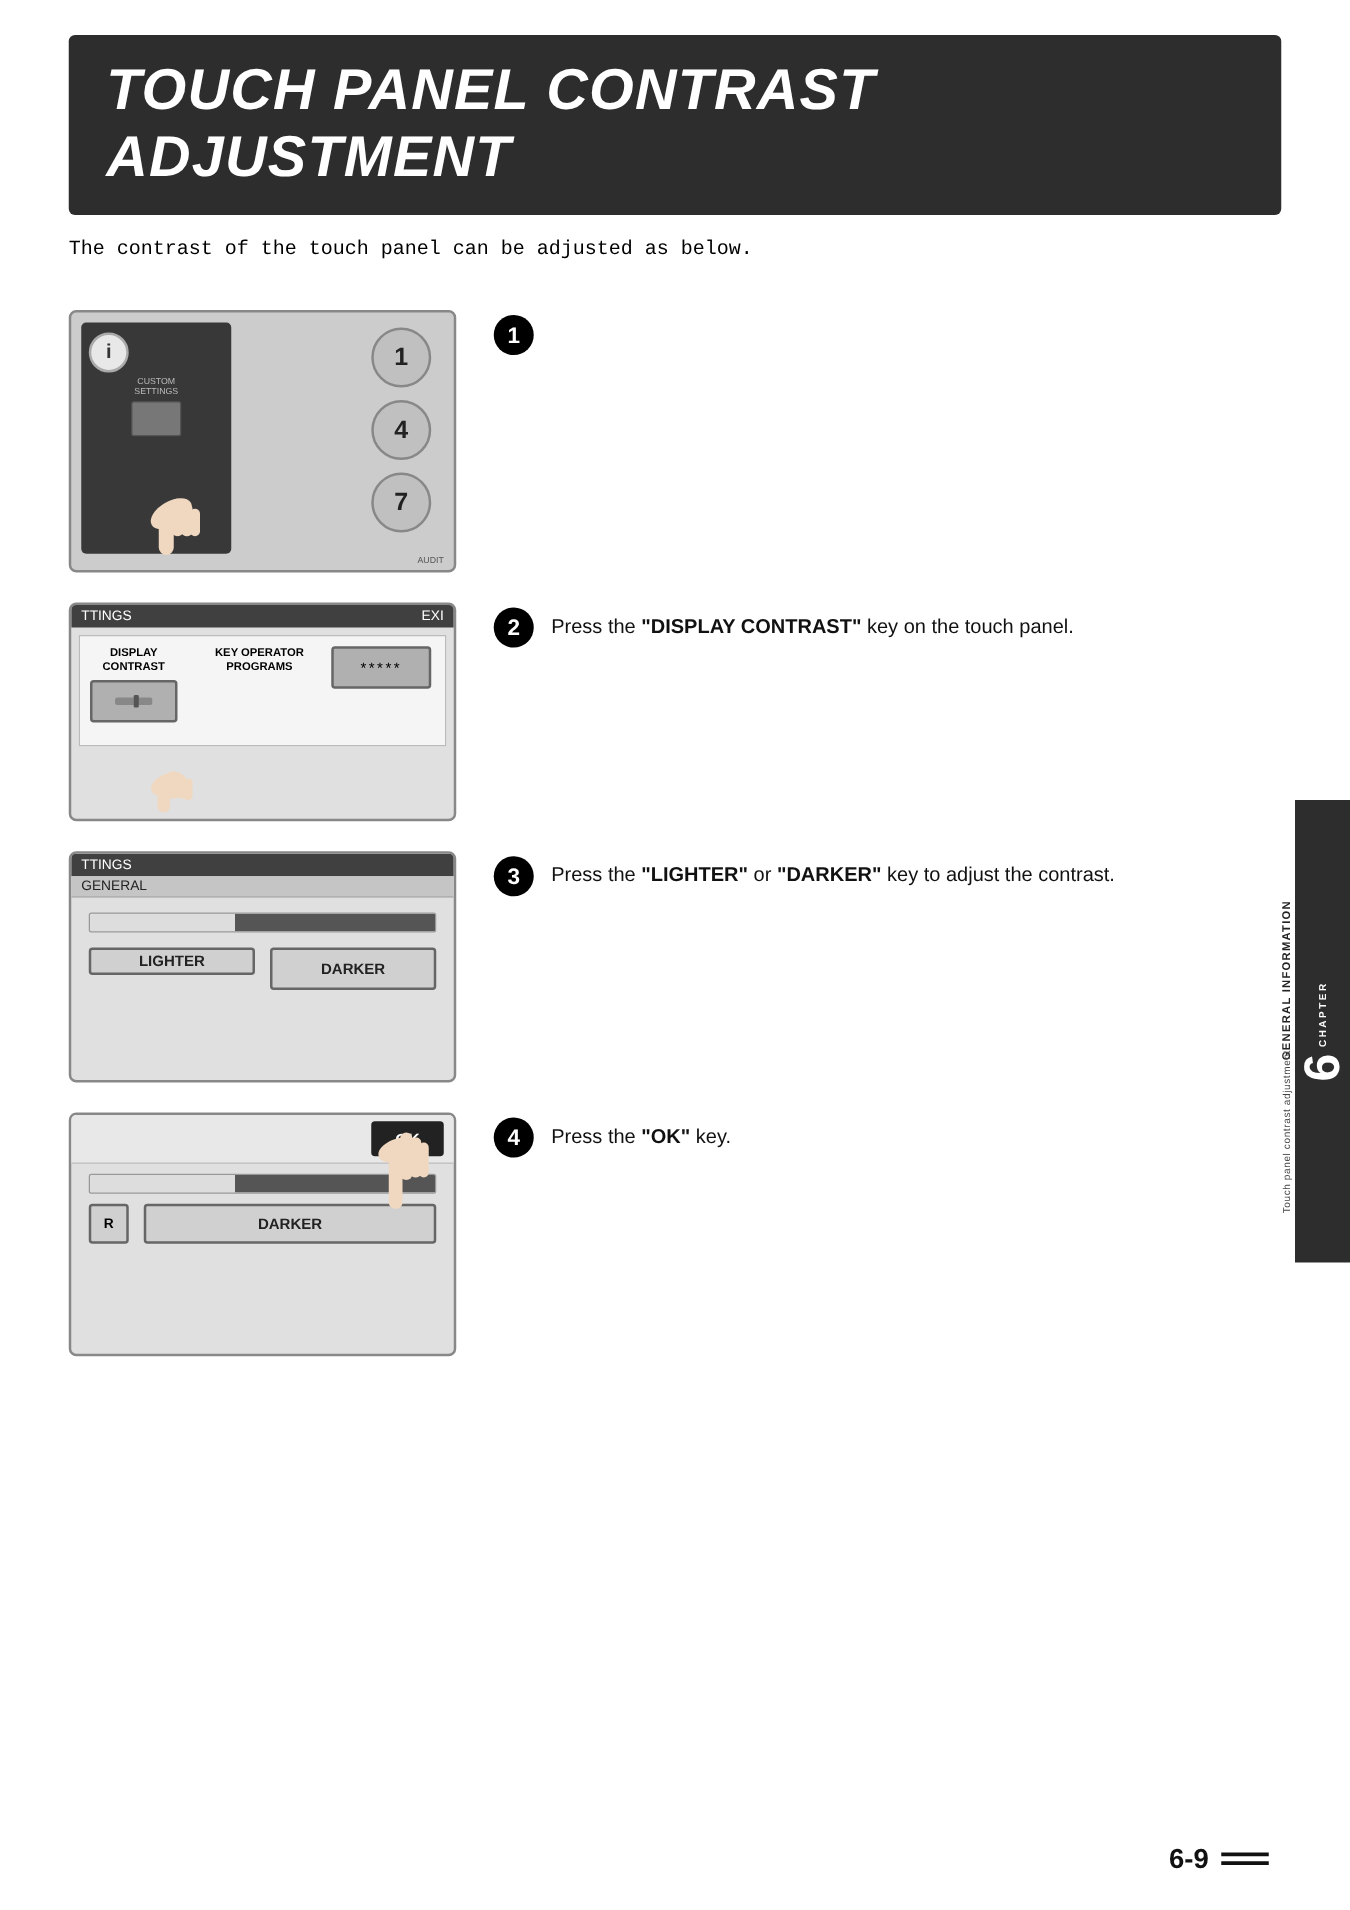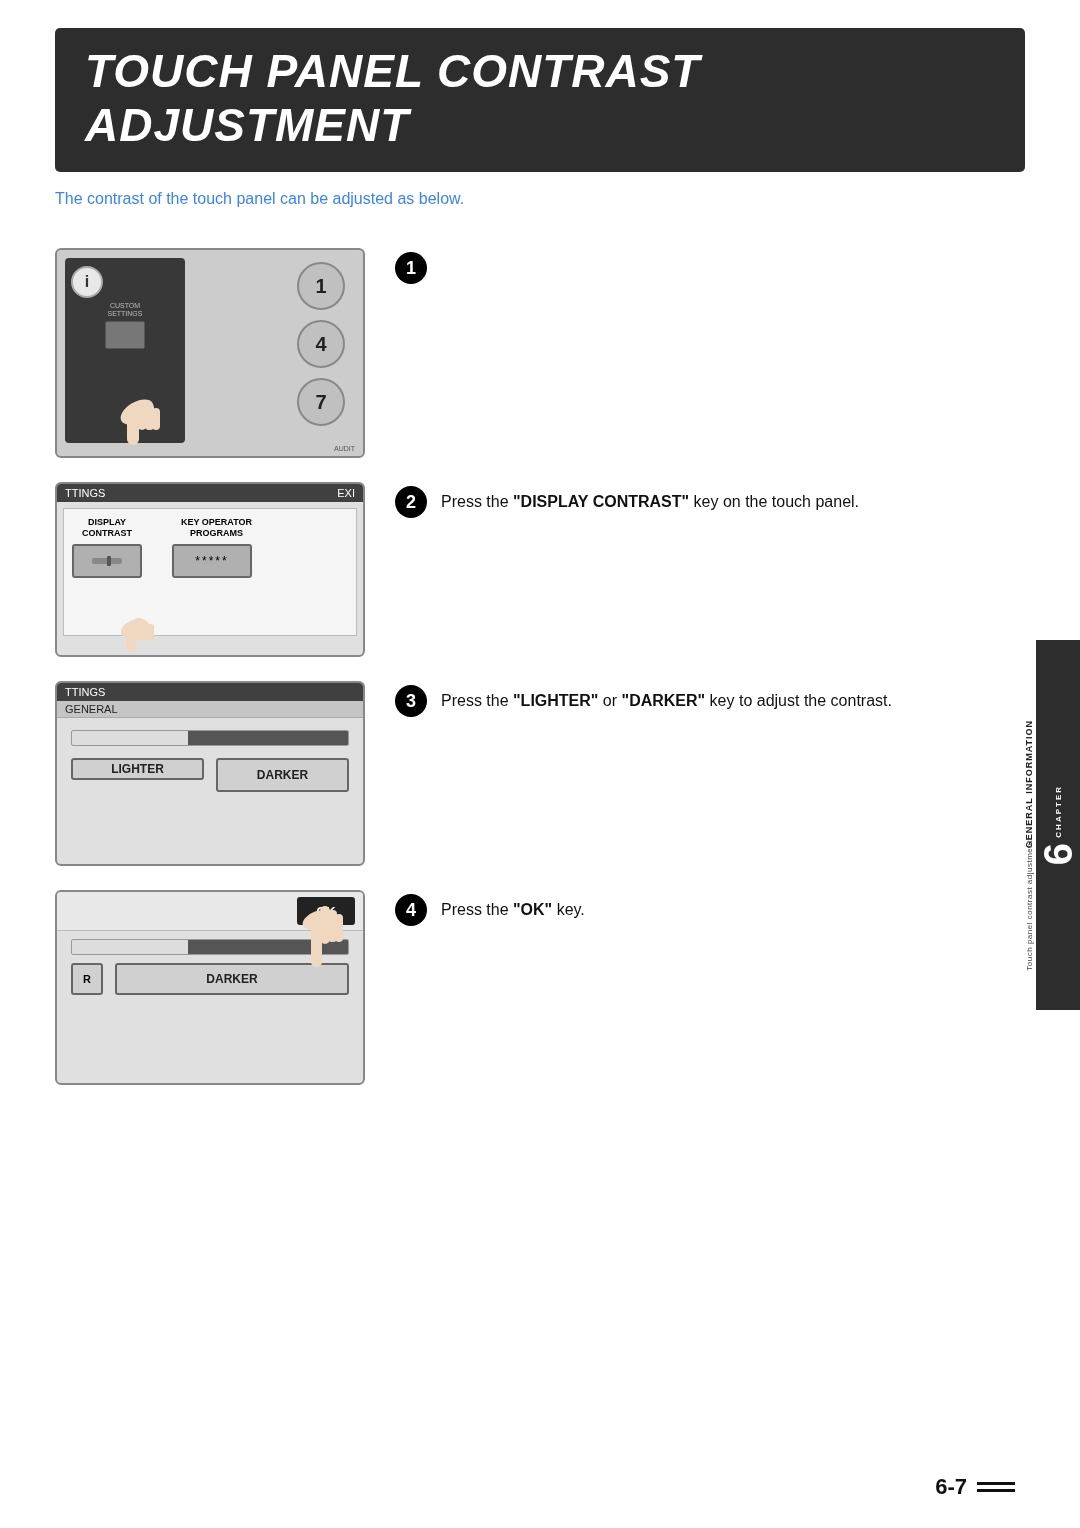--- a/index.html
+++ b/index.html
@@ -24,21 +24,22 @@
       font-size: 46px;
       font-weight: 900;
       letter-spacing: 1px;
       font-style: italic;
     }
 
     
     .subtitle {
       margin: 22px 40px 0 40px;
       font-size: 17px;
-      color: #3b82f6;
+      color: #000000;
+      font-family: Liberation Mono, monospace;
     }
 
     .steps-container {
       padding: 0 30px;
       display: flex;
       flex-direction: column;
       gap: 30px;
       margin-top: 10px;
     }
 
@@ -114,31 +115,31 @@
 
   <div class="single-step">
     <div class="illus-block">
       <div style="border: 2px solid #888; border-radius: 6px; overflow: hidden; background: #e0e0e0; height: 175px; position: relative;">
 
         <div style="display:flex; justify-content:space-between; background:#404040; color:#fff; font-size:11px; padding: 3px 8px;">
           <span>TTINGS</span>
           <span>EXI</span>
         </div>
 
-        <div style="background:#f5f5f5; margin:6px; padding:8px; border:1px solid #bbb; height:128px; display:flex; gap:30px; align-items:flex-start;">
+        <div style="background:#f5f5f5; margin:6px; padding:8px; border:1px solid #bbb; height:89px; display:flex; gap:30px; align-items:flex-start;">
           <div style="display:flex; flex-direction:column; align-items:center; gap:5px;">
             <div style="font-size:9px; font-weight:bold; text-align:center; line-height:1.2;">DISPLAY<br>CONTRAST</div>
             <div style="width:70px; height:34px; background:#b0b0b0; border:2px solid #666; border-radius:3px; display:flex; align-items:center; justify-content:center;">
               <svg width="30" height="14" viewBox="0 0 30 14">
                 <rect x="0" y="4" width="30" height="6" fill="#888" rx="2"></rect>
                 <rect x="15" y="2" width="4" height="10" fill="#555" rx="1"></rect>
               </svg>
             </div>
           </div>
-          <div style="display:flex; flex-direction:column; align-items:flex-end; gap:5px;">
+          <div style="display:flex; flex-direction:row; align-items:flex-start; gap:22px;">
             <div style="font-size:9px; font-weight:bold; text-align:center; line-height:1.2;">KEY OPERATOR<br>PROGRAMS</div>
             <div style="width:80px; height:34px; background:#b0b0b0; border:2px solid #666; border-radius:3px; display:flex; align-items:center; justify-content:center; font-size:12px; letter-spacing:2px;">*****</div>
           </div>
         </div>
 
         <div style="position:absolute; bottom:0; left:55px;">
           <svg width="60" height="45" viewBox="0 0 60 45">
             <ellipse cx="22" cy="22" rx="14" ry="8" fill="#f0d8c0" transform="rotate(-25 22 22)"></ellipse>
             <rect x="14" y="20" width="10" height="25" rx="5" fill="#f0d8c0"></rect>
             <rect x="22" y="12" width="9" height="22" rx="4" fill="#f0d8c0"></rect>
@@ -221,18 +222,18 @@
 <div style="position:absolute; right:0; top:640px; width:44px; height:370px; background:#2d2d2d; display:flex; flex-direction:column; align-items:center; justify-content:center; gap:0;">
   <div style="color:#fff; font-size:8px; font-weight:bold; writing-mode:vertical-rl; transform:rotate(180deg); letter-spacing:2px; margin-bottom:6px;">CHAPTER</div>
   <div style="color:#fff; font-size:40px; font-weight:900; writing-mode:vertical-rl; transform:rotate(180deg);">6</div>
 </div>
 
 <div style="position:absolute; right:46px; top:720px; writing-mode:vertical-rl; transform:rotate(180deg); font-size:9px; font-weight:bold; color:#222; letter-spacing:1px;">GENERAL INFORMATION</div>
 
 <div style="position:absolute; right:46px; top:840px; writing-mode:vertical-rl; transform:rotate(180deg); font-size:8px; color:#444; letter-spacing:0.5px;">Touch panel contrast adjustment</div>
 
 <div style="position:absolute; bottom:28px; right:65px; display:flex; align-items:center; gap:10px;">
-  <div style="font-size:22px; font-weight:bold; color:#111;">6-7</div>
+  <div style="font-size:22px; font-weight:bold; color:#111;">6-9</div>
   <div style="display:flex; flex-direction:column; gap:4px;">
     <div style="width:38px; height:3px; background:#111;"></div>
     <div style="width:38px; height:3px; background:#111;"></div>
   </div>
 </div>
 
 </body></html>

